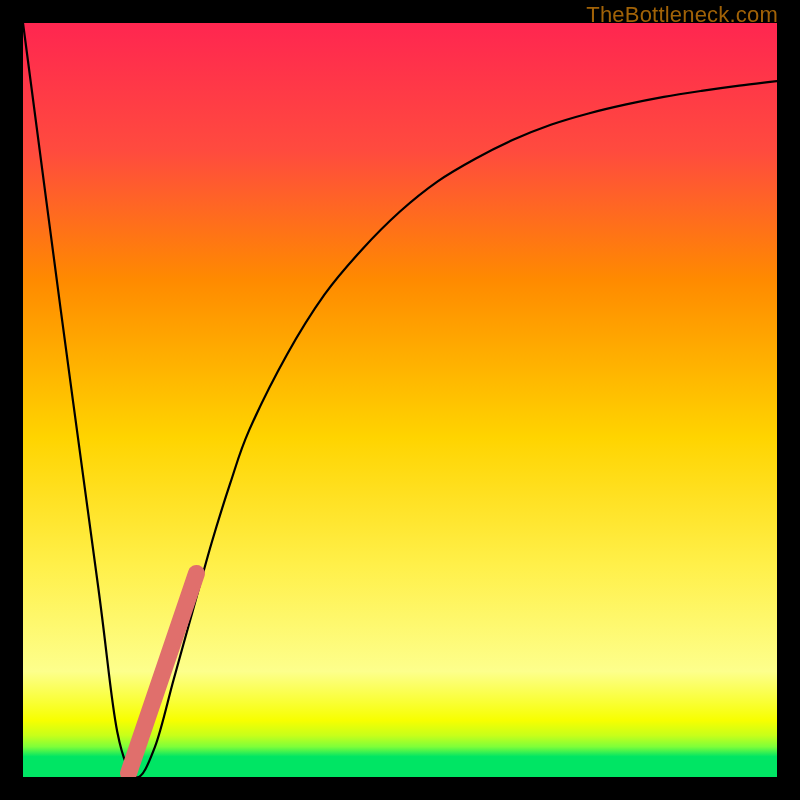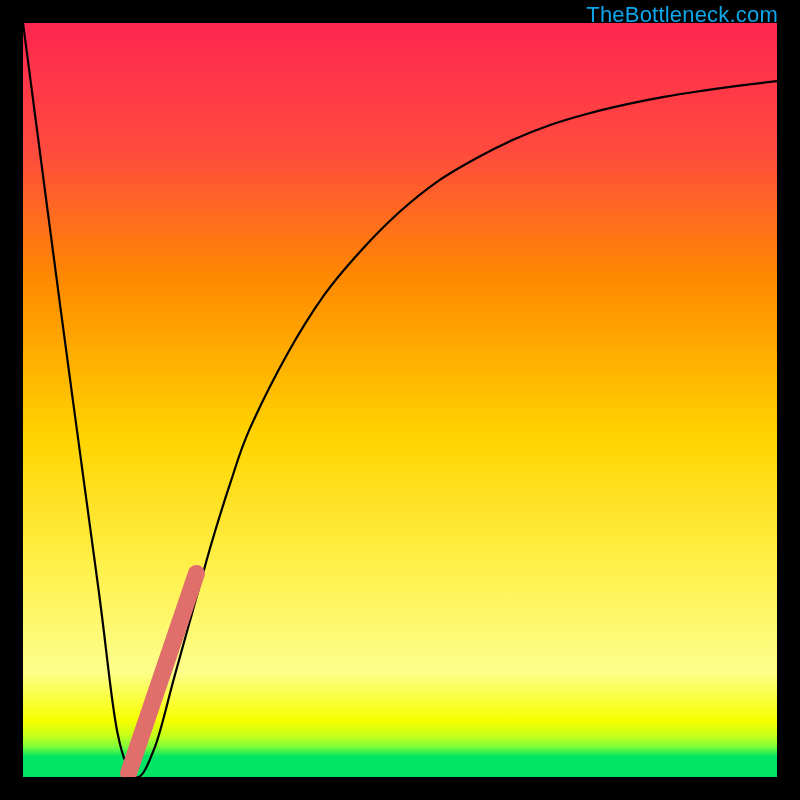--- a/index.html
+++ b/index.html
@@ -22,21 +22,21 @@
     top: 23px;
     left: 23px;
     width: 754px;
     height: 754px;
     overflow: hidden;
   }
   .watermark {
     position: absolute;
     top: 2px;
     right: 22px;
-    color: #0ea5e9;
+    color: #a16207;
     font-size: 22px;
     font-weight: 500;
     letter-spacing: 0.2px;
   }
 </style>
 </head>
 <body>
 
 <div class="frame">
   <div class="plot">

